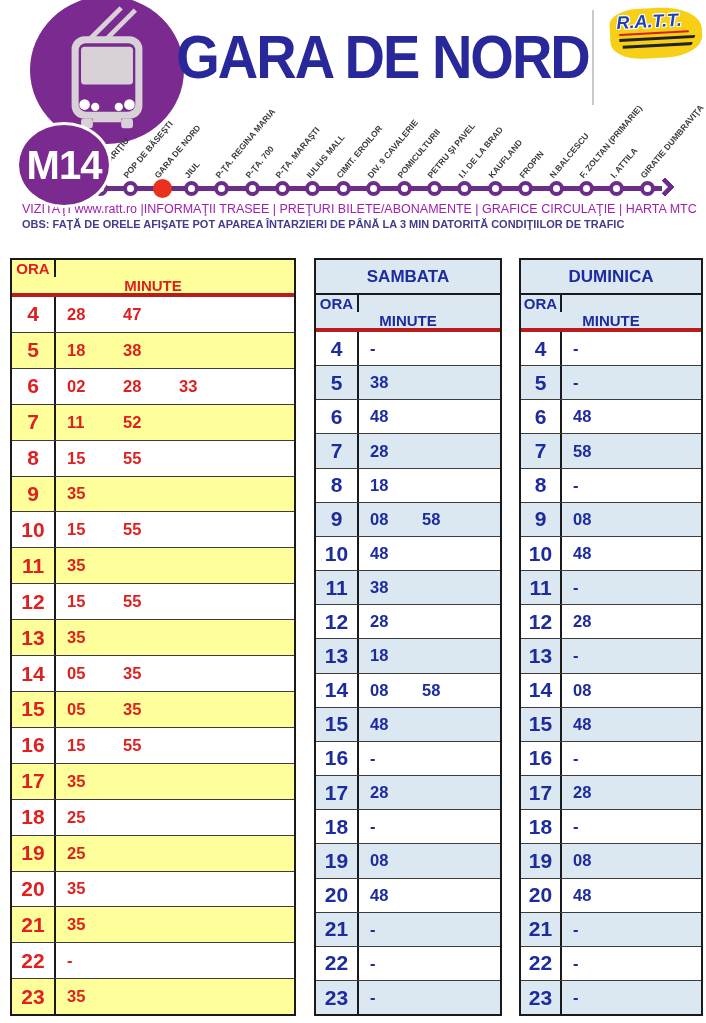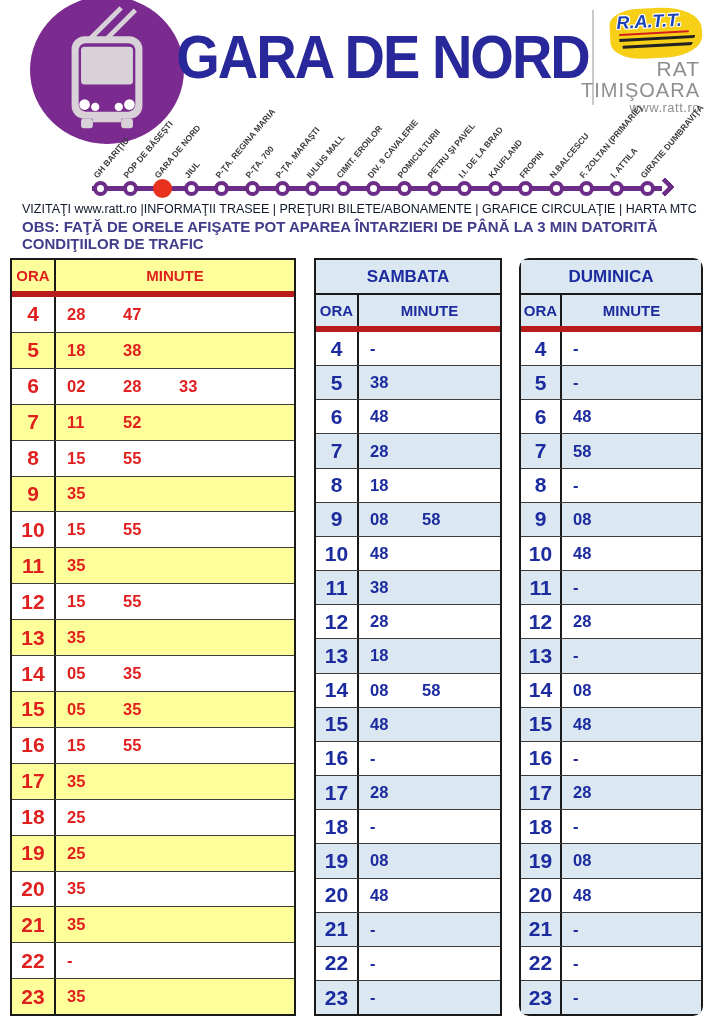--- a/index.html
+++ b/index.html
@@ -45,36 +45,36 @@
   .st-dot{position:absolute;top:95px;width:15px;height:15px;border-radius:50%;
     background:#fff;border:4px solid #6b2d87;}
   .st-dot.current{width:19px;height:19px;top:93px;background:var(--stop-red);border:2px solid var(--stop-red);}
   .st-anchor{position:absolute;top:96px;width:0;height:0;}
   .st-label{position:absolute;left:2px;bottom:2px;transform-origin:0 100%;transform:rotate(-50deg);
     white-space:nowrap;font-size:8.5px;font-weight:bold;color:#3a3a3a;}
   .route-arrow{position:absolute;left:658px;top:94px;width:14px;height:14px;
     border-top:5px solid #6b2d87;border-right:5px solid #6b2d87;transform:rotate(45deg);border-radius:2px;}
 
   
-  .links-bar{position:absolute;left:22px;top:202px;width:670px;font-size:12.5px;color:#0f172a;white-space:nowrap;text-align:center;}
+  .links-bar{position:absolute;left:22px;top:202px;width:670px;font-size:12.5px;color:#a21caf;white-space:nowrap;text-align:center;}
   .links-bar .nav-link{cursor:pointer;}
-  .obs-note{position:absolute;left:22px;top:218px;width:670px;font-size:15px;font-weight:bold;color:#413d8a;}
+  .obs-note{position:absolute;left:22px;top:218px;width:670px;font-size:11px;font-weight:bold;color:#413d8a;}
 
   
   .ttable{position:absolute;top:258px;height:758px;border:2px solid #1a1a1a;background:#fff;
     display:flex;flex-direction:column;}
   .t1{left:10px;width:286px;}
   .t2{left:314px;width:188px;}
-  .t3{left:519px;width:184px;border-radius:10px;}
+  .t3{left:519px;width:184px;}
   .theme-weekday{--stripe:var(--wd-stripe);--txt:var(--wd-red);}
   .theme-weekend{--stripe:var(--we-stripe);--txt:var(--we-navy);}
   .t-title{height:35px;background:var(--stripe);color:var(--txt);font-weight:bold;font-size:17px;
     display:flex;align-items:center;justify-content:center;border-bottom:2px solid #1a1a1a;}
   .t-head{height:37px;background:var(--stripe);color:var(--txt);display:flex;
-    border-bottom:6px solid #b91c1c;font-weight:bold;}
+    border-bottom:4px solid #b91c1c;font-weight:bold;flex-direction:column;}
   .ora{width:44px;border-right:2px solid #1a1a1a;display:flex;align-items:center;justify-content:center;}
   .t2 .ora{width:43px;} .t3 .ora{width:41px;}
   .t-head .ora{font-size:15px;}
   .mins{flex:1;display:flex;align-items:center;padding-left:11px;}
   .t-head .mins{justify-content:center;font-size:15px;padding-left:0;}
   .rows{flex:1;display:flex;flex-direction:column;}
   .row{flex:1;display:flex;color:var(--txt);}
   .row + .row{border-top:1px solid #3c3c3c;}
   .row:nth-child(even){background:var(--stripe);}
   .hour-cell{font-size:21px;font-weight:bold;}
@@ -97,34 +97,30 @@
         <circle cx="31" cy="84" r="4.5" fill="#fff"></circle>
         <circle cx="40" cy="86" r="3.5" fill="#fff"></circle>
         <circle cx="60" cy="86" r="3.5" fill="#fff"></circle>
         <circle cx="69" cy="84" r="4.5" fill="#fff"></circle>
         <rect x="38" y="92" width="24" height="7" fill="#d8d2d8"></rect>
         <rect x="28" y="96" width="10" height="8" rx="2" fill="#d8d2d8"></rect>
         <rect x="62" y="96" width="10" height="8" rx="2" fill="#d8d2d8"></rect>
       </svg>
     </span>
   </div>
+  <div class="m14-badge">M14</div>
 
   <div class="page-title">GARA DE NORD</div>
   <div class="hdr-divider"></div>
 
   <div class="ratt-logo">
     <div class="ratt-word">R.A.T.T.</div>
     <div class="ratt-red"></div>
     <div class="ratt-swoosh1"></div>
     <div class="ratt-swoosh2"></div>
-  </div>
-  <div class="ratt-sub">
-    <div class="l1">RAT</div>
-    <div class="l2">TIMIŞOARA</div>
-    <div class="l3">www.ratt.ro</div>
   </div>
 
   <div class="route">
     <div class="route-line"></div>
     <div class="route-arrow"></div>
   <div class="st-dot" style="left: 92.5px;"></div>
       <div class="st-anchor" style="left: 97px;">
         <span class="st-label">GH BARIŢIU</span>
       </div>
       <div class="st-dot" style="left: 122.9px;"></div>

